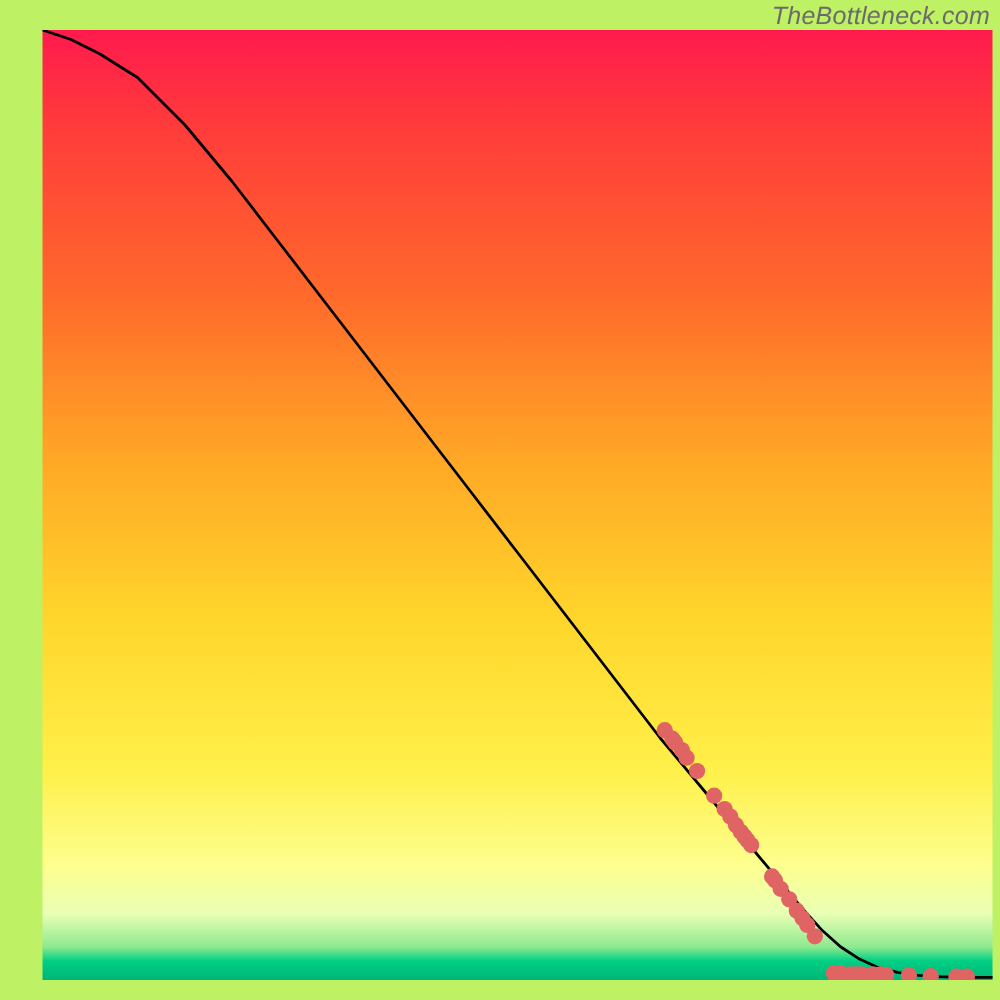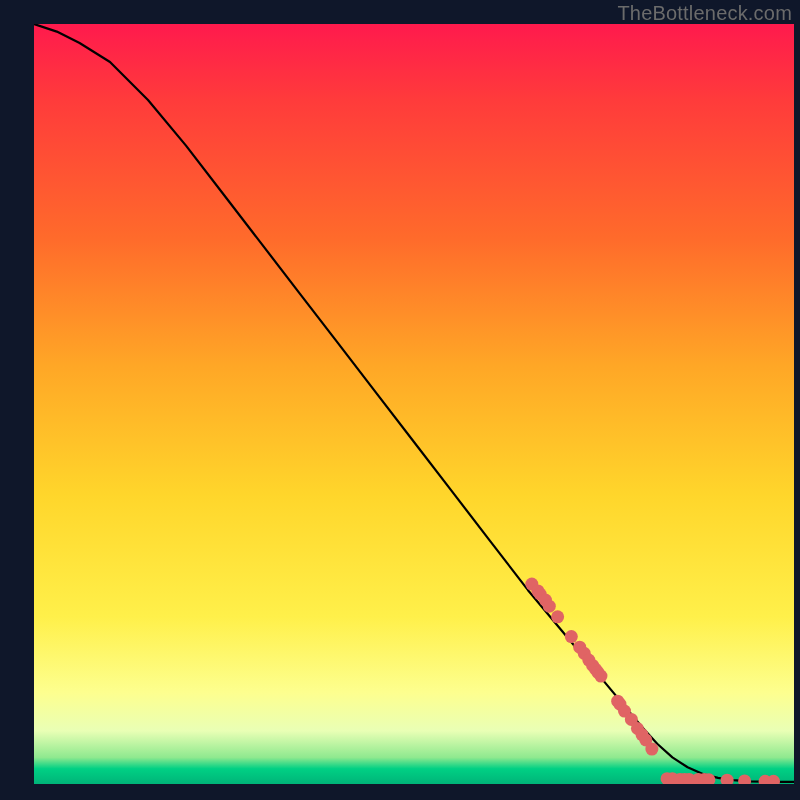--- a/index.html
+++ b/index.html
@@ -8,21 +8,22 @@
     width: 800px;
     height: 800px;
     background: #000;
     overflow: hidden;
     font-family: Arial, Helvetica, sans-serif;
   }
   .wrap {
     position: relative;
     width: 800px;
     height: 800px;
-    background: #0f172a;
+    background: #bef264;
+    font-style: italic;
   }
   .plot {
     position: absolute;
     left: 34px;
     top: 24px;
     width: 760px;
     height: 760px;
   }
   .gradient {
     position: absolute;

